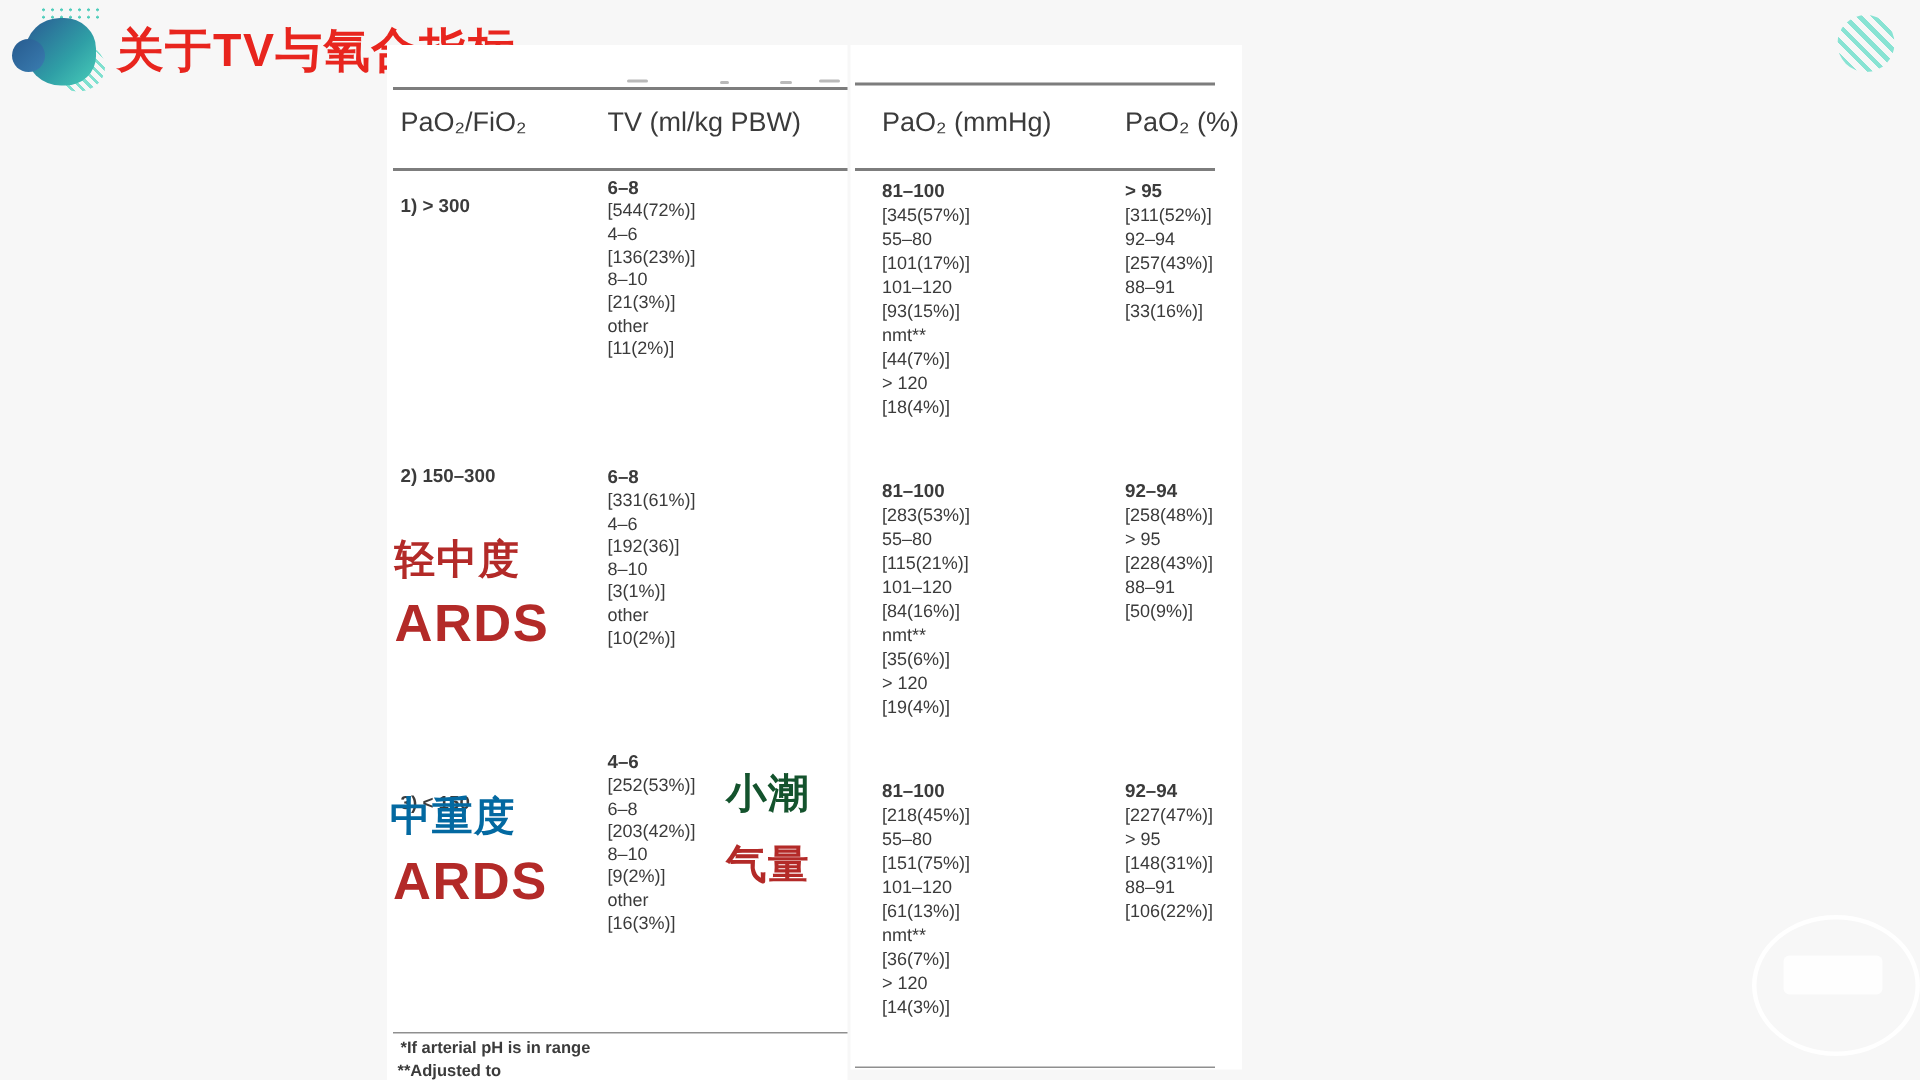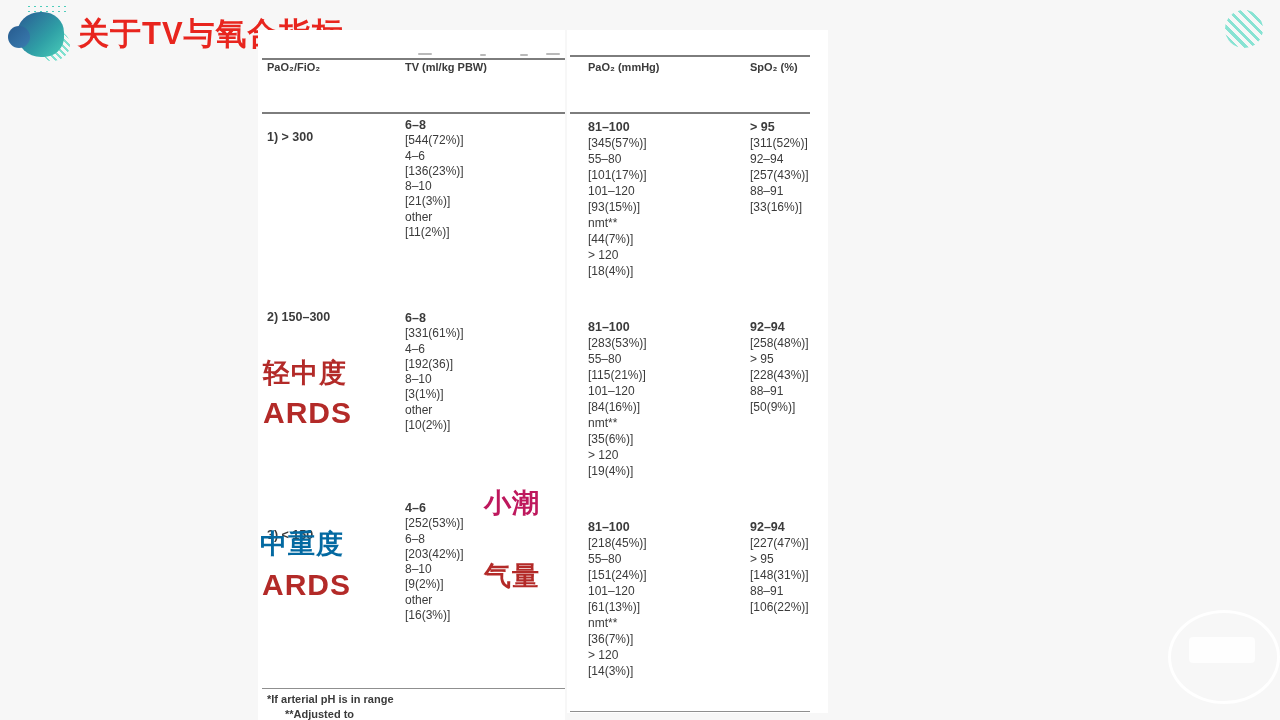--- a/index.html
+++ b/index.html
@@ -26,30 +26,30 @@
   .corner-stripes{position:absolute;right:17px;top:10px;width:38px;height:38px;border-radius:50%;
     background:repeating-linear-gradient(45deg,#88e3d3 0 3px,rgba(255,255,255,0) 3px 7px);}
   
   .panel{position:absolute;background:#ffffff;}
   .panel-left{left:258px;top:30px;width:307px;height:690px;}
   .panel-right{left:567px;top:30px;width:261px;height:683px;}
   .rule{position:absolute;background:#7d7d7d;height:2px;}
   .rule-thin{position:absolute;background:#8f8f8f;height:1px;}
   .remnant{position:absolute;background:#b9b9b9;height:2px;border-radius:1px;}
   
-  .hdr{position:absolute;font-size:11px;font-weight:700;white-space:nowrap;}
+  .hdr{position:absolute;font-size:18px;font-weight:400;white-space:nowrap;margin-top:10px;}
   .pf-label{position:absolute;font-size:12.5px;font-weight:700;white-space:nowrap;}
   .cell{position:absolute;font-size:12px;line-height:15.3px;white-space:nowrap;}
   .cell-r{line-height:16px;}
   .cell > div:first-child{font-weight:700;font-size:12.5px;}
   .footnote{position:absolute;font-size:11px;line-height:14.5px;font-weight:600;white-space:nowrap;}
   
   .anno{position:absolute;font-weight:800;white-space:nowrap;}
   .anno-cn{font-size:27px;letter-spacing:1px;}
-  .anno-en{font-size:30px;letter-spacing:1px;}
+  .anno-en{font-size:35px;letter-spacing:1px;}
   
   .watermark{position:absolute;left:1168px;top:610px;width:106px;height:88px;
     border:3px solid rgba(255,255,255,0.95);border-radius:50%;}
   .watermark-inner{position:absolute;left:18px;top:24px;width:66px;height:26px;border-radius:4px;
     background:rgba(255,255,255,0.8);}
 </style>
 </head>
 <body>
 
 <div class="logo-wrap">
@@ -108,28 +108,28 @@
       <div>6–8</div>
       <div>[203(42%)]</div>
       <div>8–10</div>
       <div>[9(2%)]</div>
       <div>other</div>
       <div>[16(3%)]</div>
     </div>
 
   <div class="rule-thin" style="left:4px;right:0;top:658px;"></div>
   <div class="footnote" style="left:9px;top:662px;">*If arterial pH is in range</div>
-  <div class="footnote" style="left:27px;top:677px;text-align:right;">**Adjusted to</div>
+  <div class="footnote" style="left:7px;top:677px;text-align:right;">**Adjusted to</div>
 </div>
 
 <div class="panel panel-right">
   <div class="rule" style="left:3px;right:18px;top:25px;"></div>
 
   <div class="hdr" style="left:21px;top:31px;">PaO₂ (mmHg)</div>
-  <div class="hdr" style="left:183px;top:31px;">SpO₂ (%)</div>
+  <div class="hdr" style="left:183px;top:31px;">PaO₂ (%)</div>
 
   <div class="rule" style="left:3px;right:18px;top:82px;"></div>
 
   <div class="cell cell-r" style="left:21px;top:89px;">
       <div>81–100</div>
       <div>[345(57%)]</div>
       <div>55–80</div>
       <div>[101(17%)]</div>
       <div>101–120</div>
       <div>[93(15%)]</div>
@@ -165,21 +165,21 @@
       <div>&gt; 95</div>
       <div>[228(43%)]</div>
       <div>88–91</div>
       <div>[50(9%)]</div>
     </div>
 
   <div class="cell cell-r" style="left:21px;top:489px;">
       <div>81–100</div>
       <div>[218(45%)]</div>
       <div>55–80</div>
-      <div>[151(24%)]</div>
+      <div>[151(75%)]</div>
       <div>101–120</div>
       <div>[61(13%)]</div>
       <div>nmt**</div>
       <div>[36(7%)]</div>
       <div>&gt; 120</div>
       <div>[14(3%)]</div>
     </div>
   <div class="cell cell-r" style="left:183px;top:489px;">
       <div>92–94</div>
       <div>[227(47%)]</div>
@@ -191,18 +191,18 @@
 
   <div class="rule-thin" style="left:3px;right:18px;top:681px;"></div>
 </div>
 
 <div class="anno anno-cn" style="left:263px;top:355px;color:#b32a28;">轻中度</div>
 <div class="anno anno-en" style="left:263px;top:396px;color:#b32a28;">ARDS</div>
 
 <div class="anno anno-cn" style="left:260px;top:526px;color:#0369a1;">中重度</div>
 <div class="anno anno-en" style="left:262px;top:568px;color:#b32a28;">ARDS</div>
 
-<div class="anno anno-cn" style="left:484px;top:485px;color:#be185d;">小潮</div>
+<div class="anno anno-cn" style="left:484px;top:511px;color:#14532d;">小潮</div>
 <div class="anno anno-cn" style="left:484px;top:558px;color:#b32a28;">气量</div>
 
 <div class="watermark">
   <div class="watermark-inner"></div>
 </div>
 
 </body></html>

